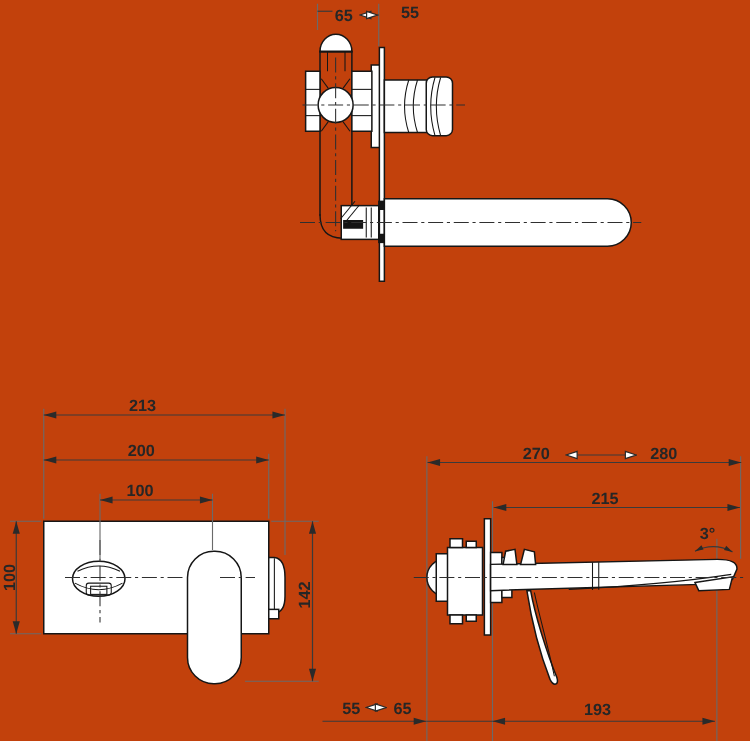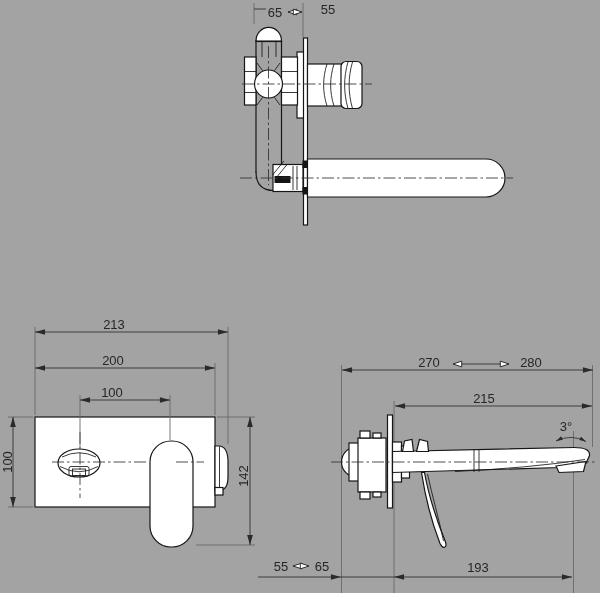--- a/index.html
+++ b/index.html
@@ -1,16 +1,16 @@
 <!DOCTYPE html>
 <html><head>
 <meta charset="utf-8">
 <style>
   html,body{margin:0;padding:0;background:#fff;}
-  .page{width:600px;height:593px;background:#a3a3a3;position:relative;overflow:hidden;}
+  .page{width:600px;height:593px;background:#c2410c;position:relative;overflow:hidden;font-weight:bold;}
   svg{display:block;}
   .ln{stroke:#161616;stroke-width:1.2;fill:none;stroke-linecap:square;}
   .f{fill:#ffffff;}
   .thin{stroke:#161616;stroke-width:0.85;fill:none;}
   .ext{stroke:#6a6a6a;stroke-width:0.9;fill:none;}
   .dim{stroke:#3a3a3a;stroke-width:0.95;fill:none;}
   .cl{stroke:#2f2f2f;stroke-width:0.85;fill:none;stroke-dasharray:12 3 2.5 3;}
   .dark{fill:#141414;stroke:none;}
   text{font-family:"Liberation Sans","DejaVu Sans",sans-serif;font-size:13px;fill:#262626;}
   text.rot{font-size:13px;}

